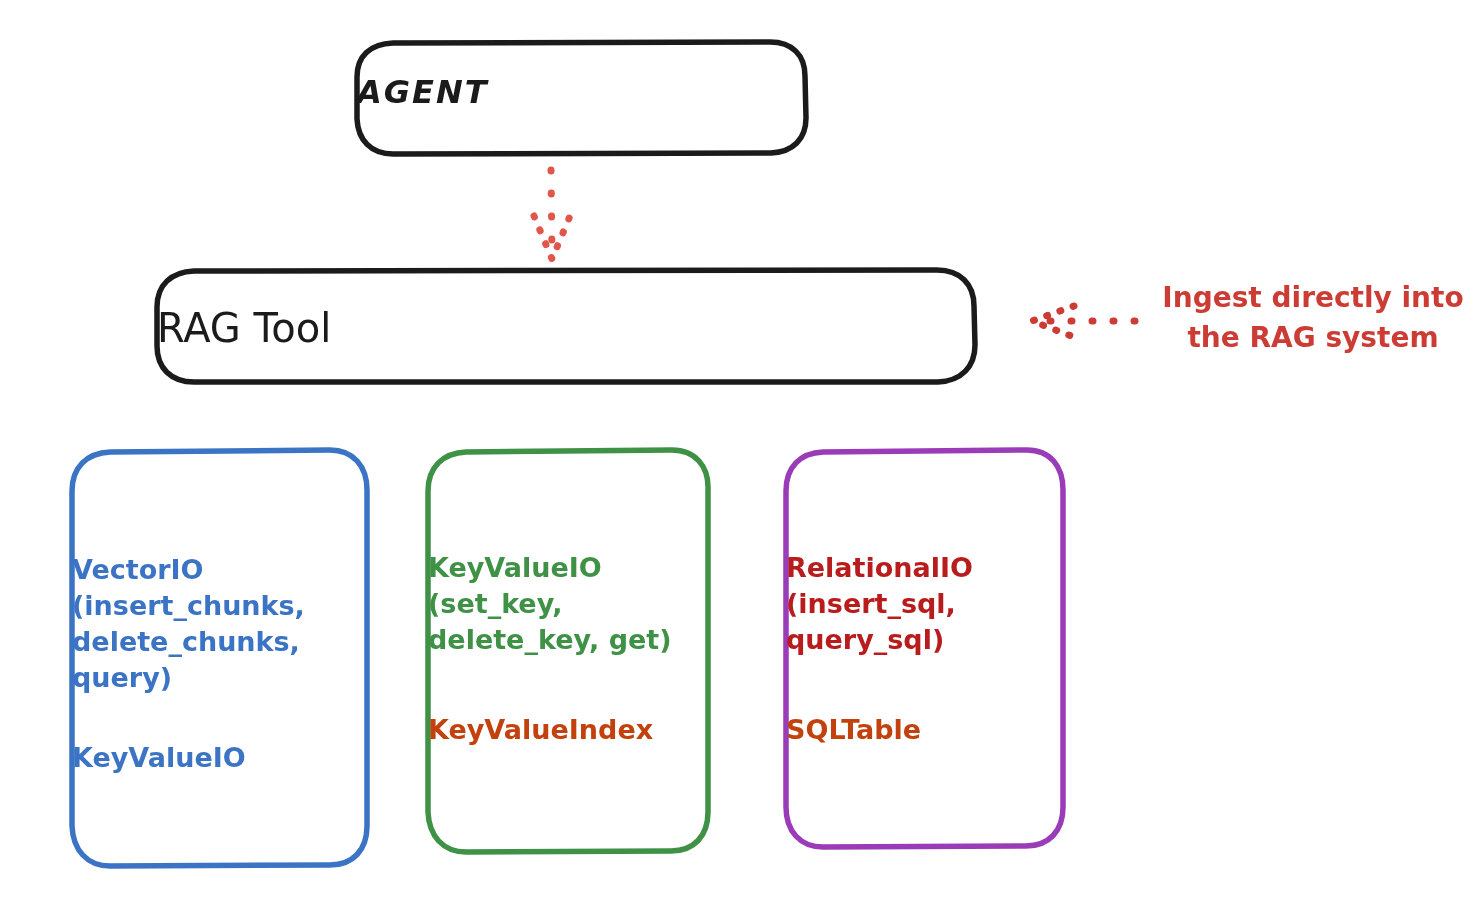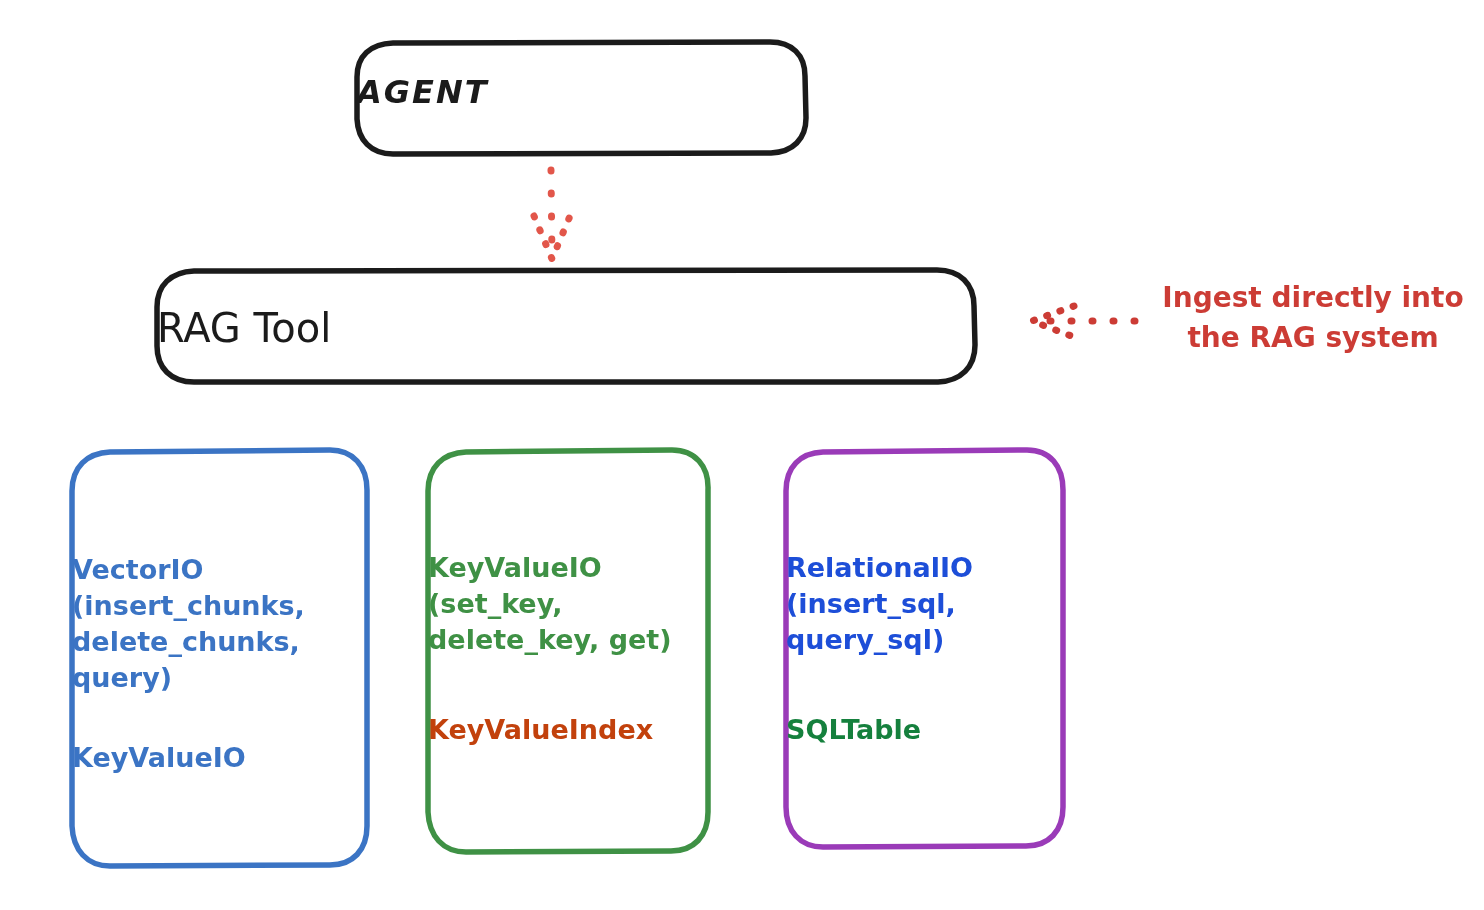--- a/index.html
+++ b/index.html
@@ -48,22 +48,22 @@
   }
   .store-label {
     font-size: 27px;
     font-weight: 600;
     line-height: 1.33;
   }
   #vector-api-label   { left: 72px;  top: 552px; width: 295px; color: #3b74c4; }
   #vector-index-label { left: 72px;  top: 740px; width: 295px; color: #3b74c4; }
   #kv-api-label       { left: 428px; top: 550px; width: 280px; color: #3f9145; }
   #kv-index-label     { left: 428px; top: 712px; width: 280px; color: #c2410c; }
-  #rel-api-label      { left: 786px; top: 550px; width: 277px; color: #1d4ed8; }
-  #rel-index-label    { left: 786px; top: 712px; width: 277px; color: #15803d; }
+  #rel-api-label      { left: 786px; top: 550px; width: 277px; color: #b91c1c; }
+  #rel-index-label    { left: 786px; top: 712px; width: 277px; color: #c2410c; }
   #ingest-note {
     position: absolute;
     left: 1148px;
     top: 278px;
     width: 330px;
     font-size: 28px;
     font-weight: 600;
     line-height: 1.42;
     color: #cc3c35;
     text-align: center;

